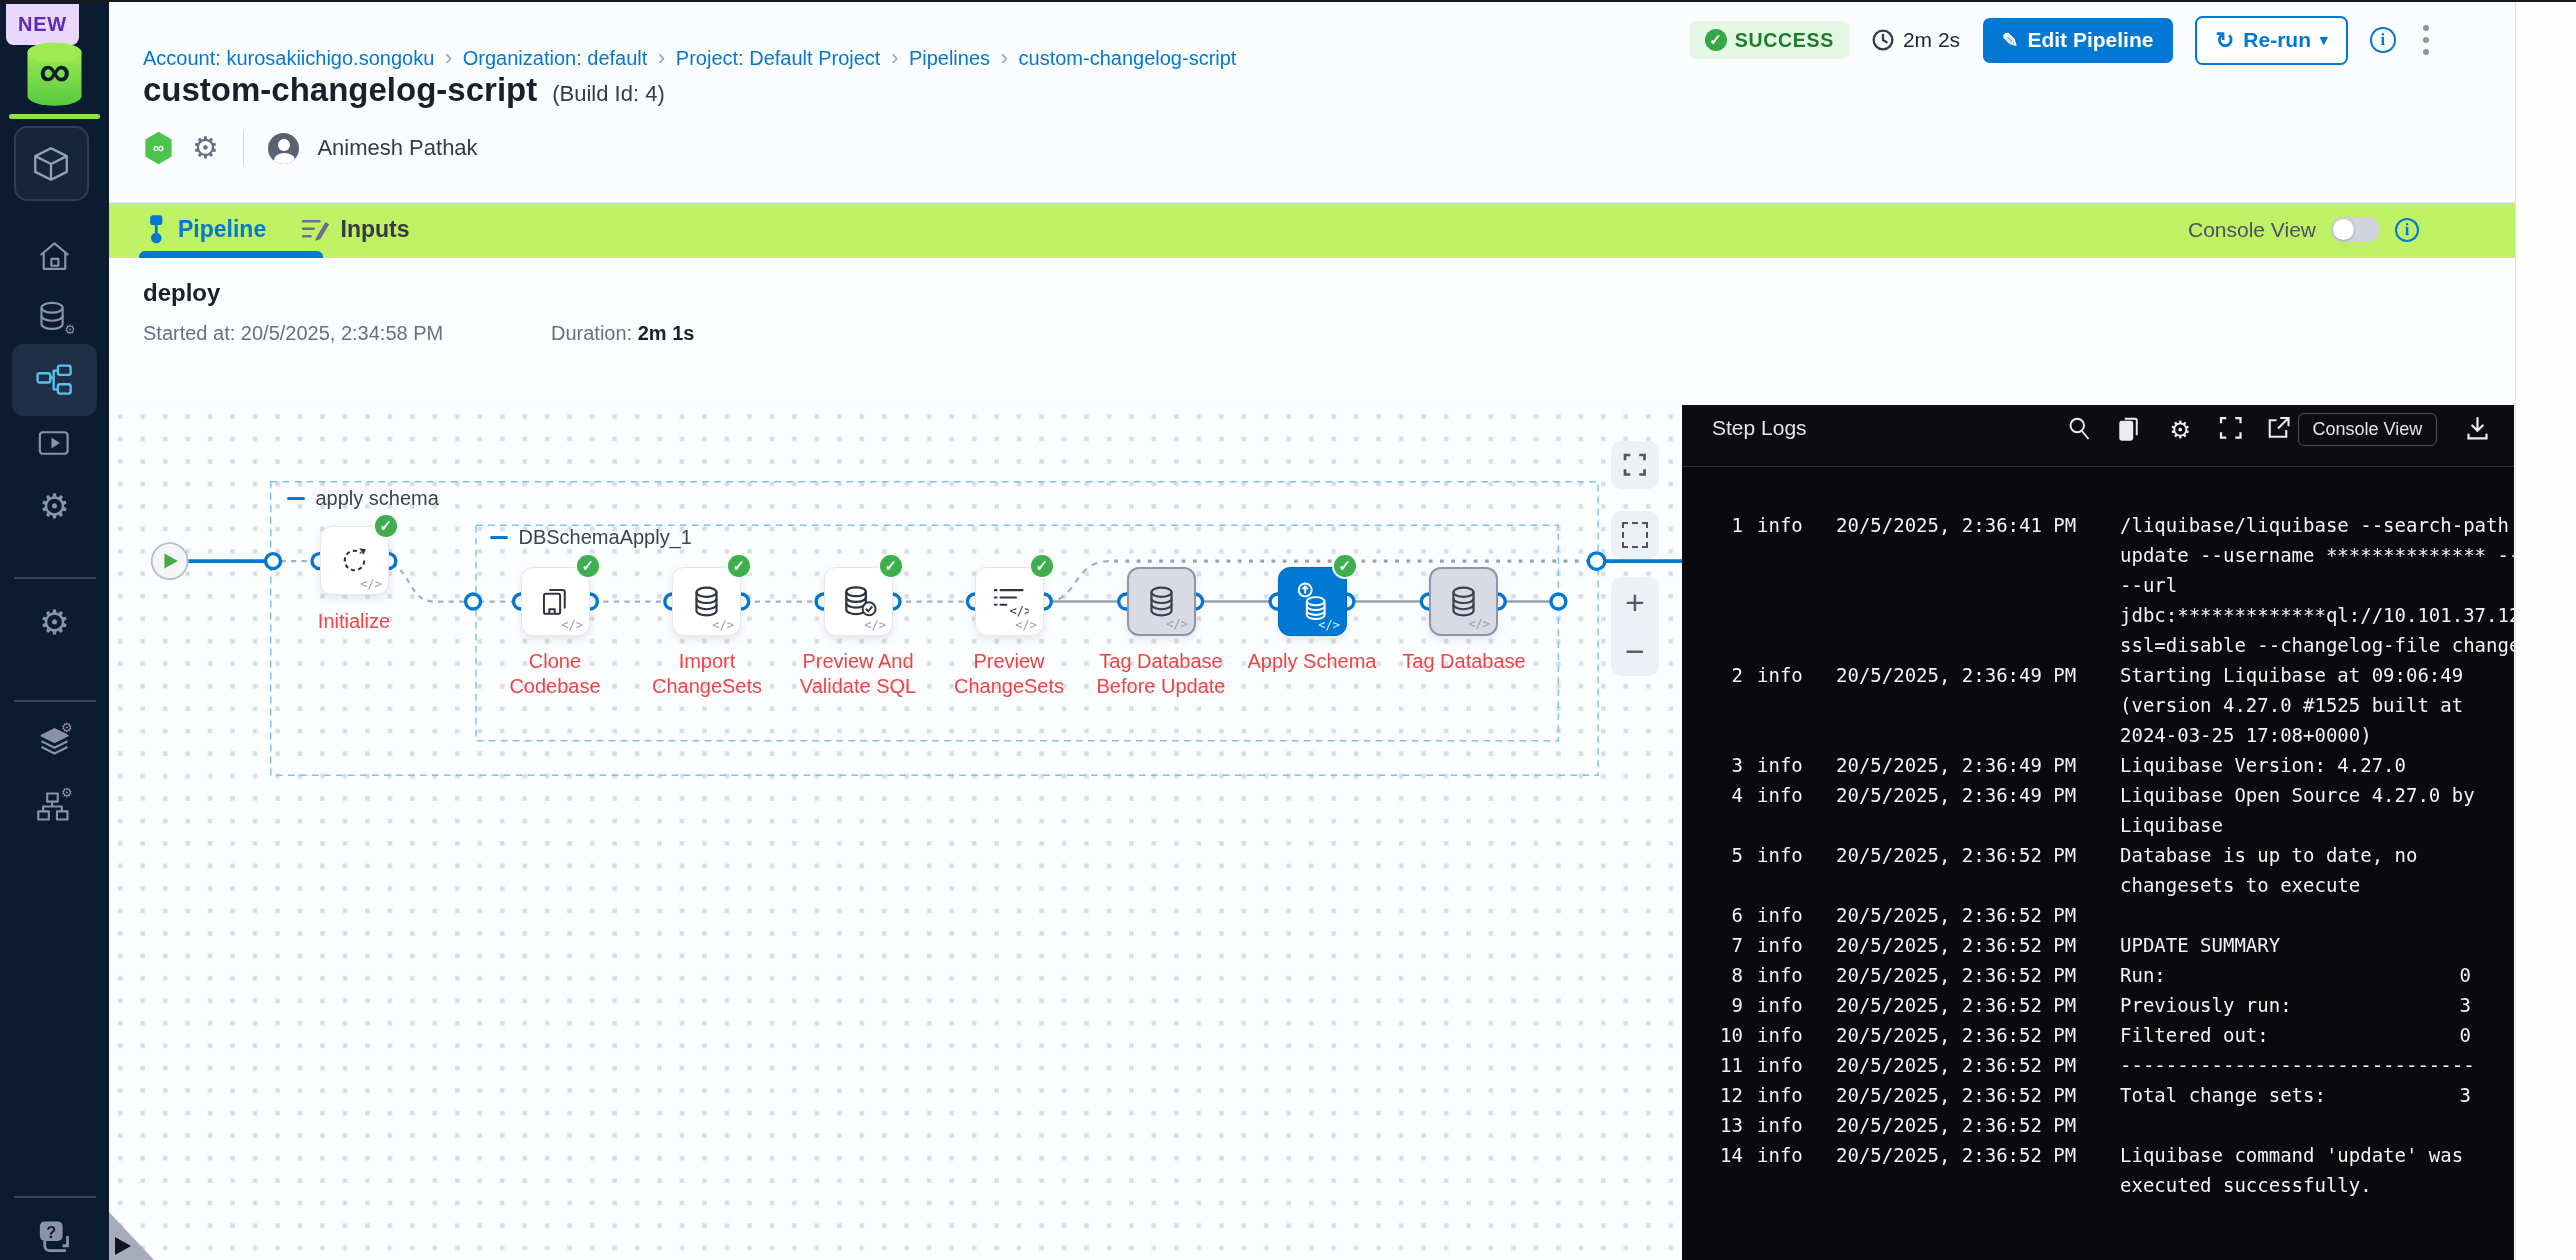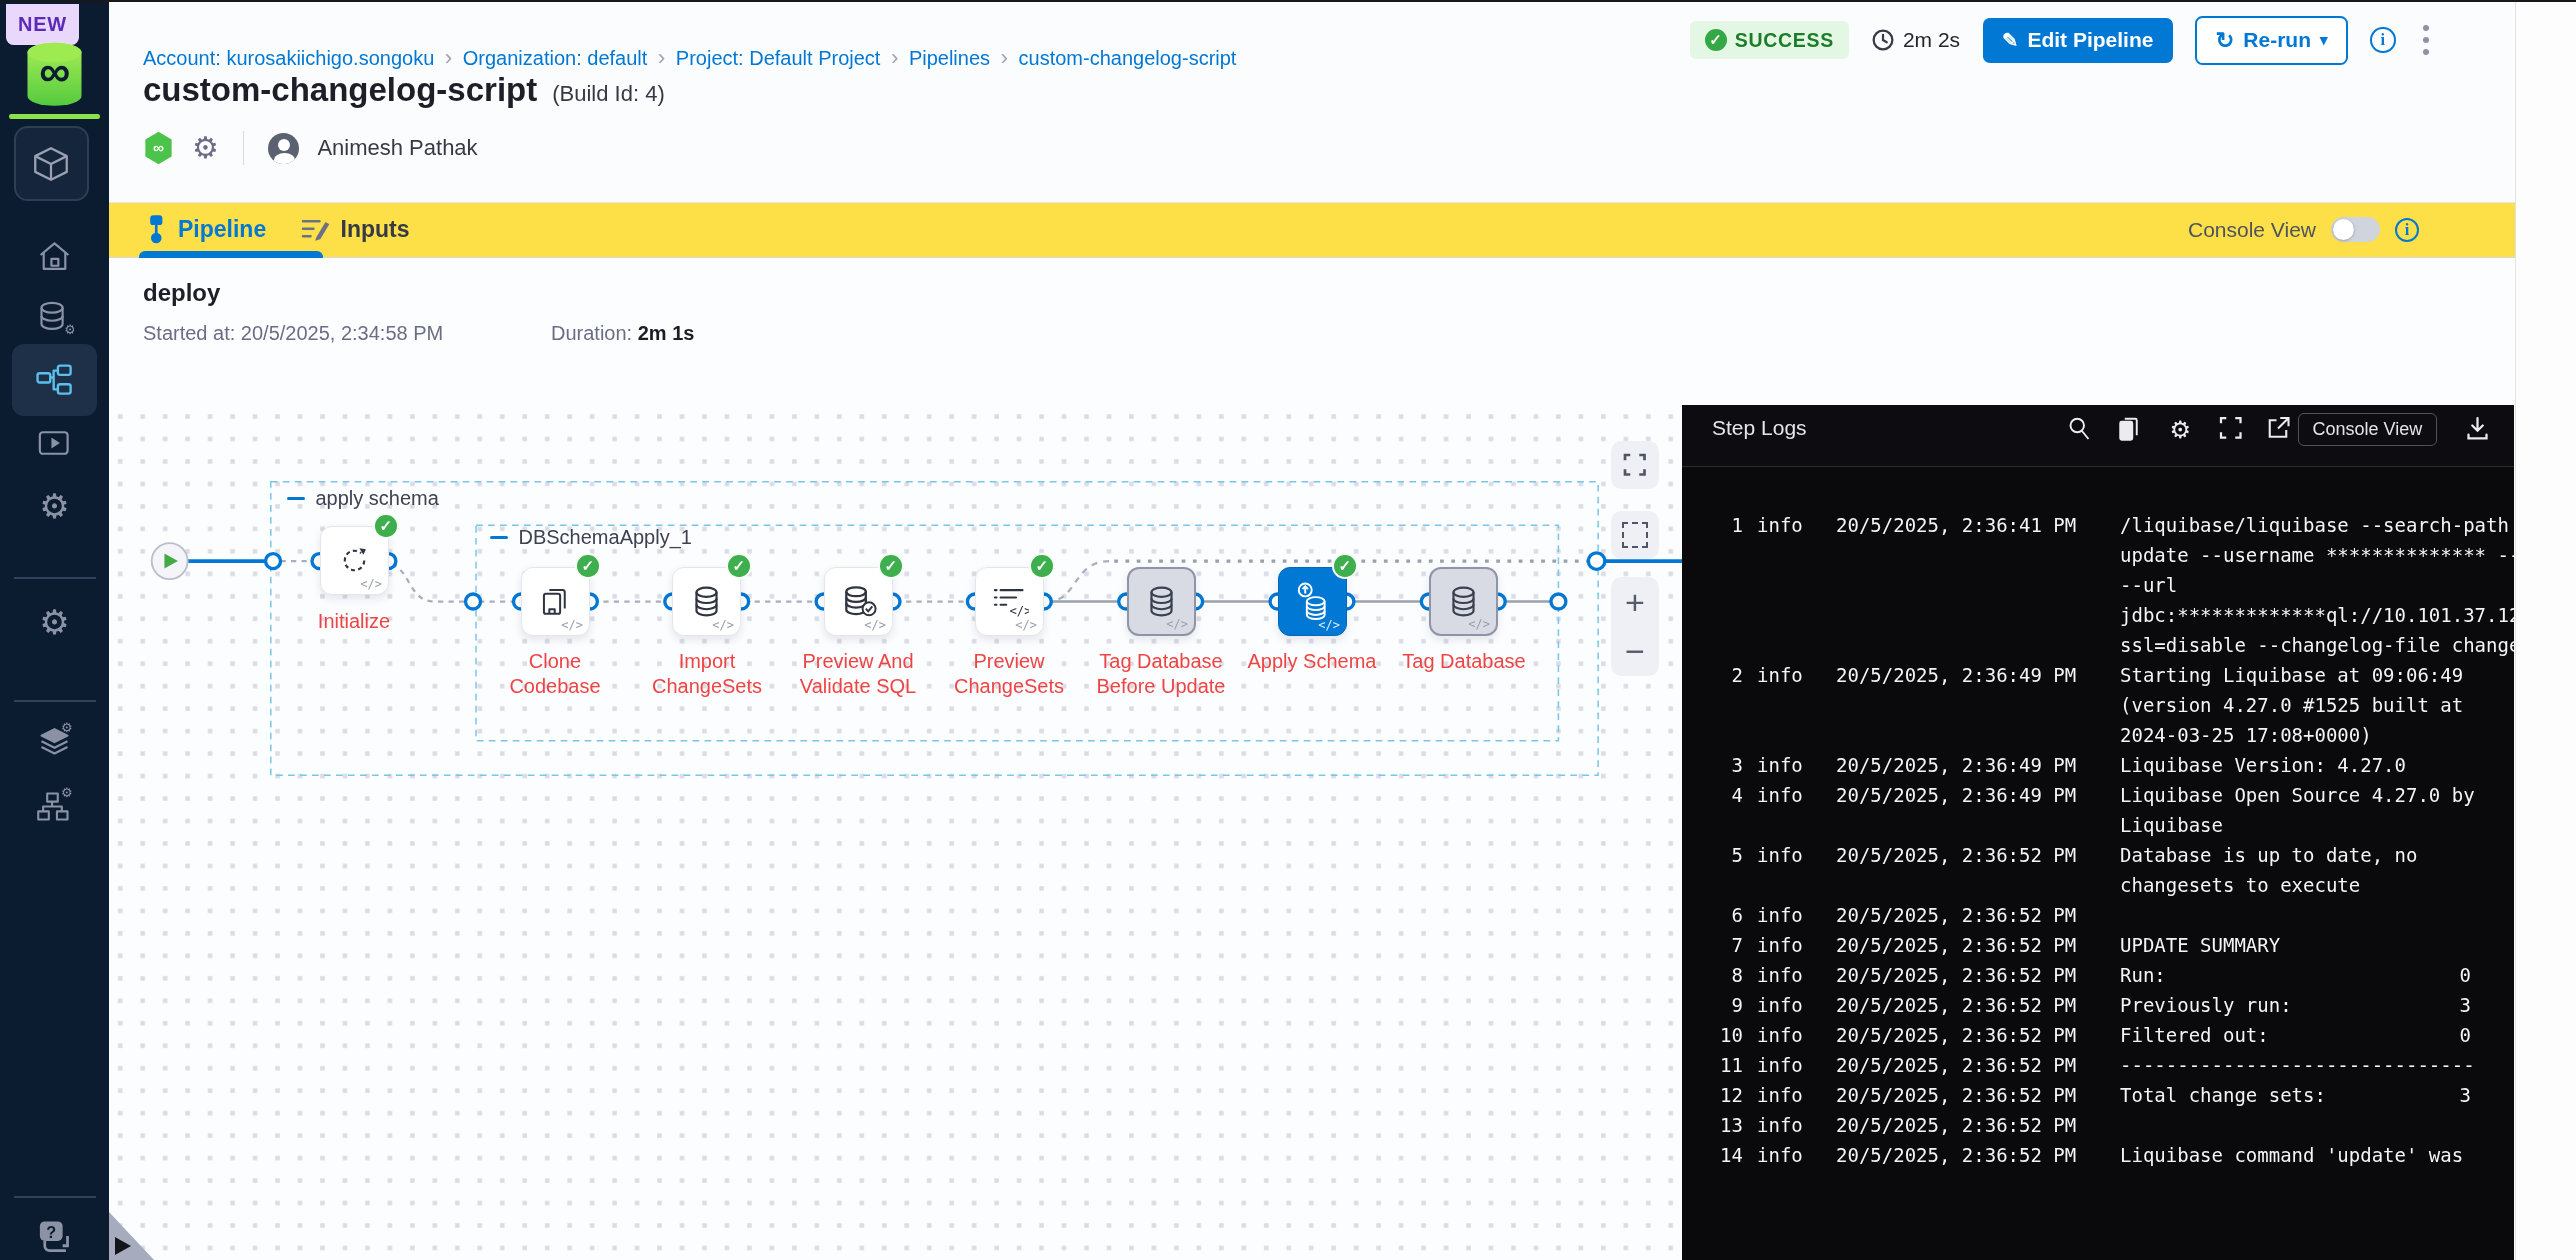--- a/index.html
+++ b/index.html
@@ -44,21 +44,21 @@
   #page-title { font-size:33px; font-weight:bold; color:#1c1f27; }
   #build-id { font-size:22px; color:#383946; }
   #meta-row { position:absolute; left:34px; top:129px; display:flex; align-items:center; gap:18px; }
   .vdiv { width:1.5px; height:34px; background:#d8d9e0; margin:0 6px; }
   .avatar { width:31px; height:31px; border-radius:50%; background:#5b6170; position:relative; overflow:hidden; }
   .avatar::before { content:""; position:absolute; left:9.7px; top:6px; width:12px; height:12px; border-radius:50%; background:#fff; }
   .avatar::after { content:""; position:absolute; left:5.2px; top:20px; width:21px; height:13.5px; border-radius:50% 50% 0 0; background:#fff; }
   #author-name { font-size:22px; color:#383946; }
 
   
-  #tabbar { position:absolute; left:109px; top:202px; width:2406px; height:56px; background:#fde047;
+  #tabbar { position:absolute; left:109px; top:202px; width:2406px; height:56px; background:#bef264;
             border-top:1.5px solid #e7e8ef; border-bottom:1.5px solid #d8d9e0; }
   .tab { position:absolute; top:0; height:53px; display:flex; align-items:center; gap:10.5px; font-size:23px; cursor:pointer; }
   #tab-pipeline { left:36px; color:#0278d5; font-weight:bold; }
   #tab-underline { position:absolute; left:30px; top:48px; width:184px; height:6.7px; background:#0278d5; border-radius:6px 6px 0 0; }
   #tab-inputs { left:191px; color:#383946; font-weight:600; }
   #console-toggle-wrap { position:absolute; right:96px; top:0; height:53px; display:flex; align-items:center; gap:15px; }
   #console-toggle-label { font-size:21px; color:#4f5162; }
   .toggle { width:49px; height:25.5px; border-radius:12.7px; background:#cfd4dd; position:relative; cursor:pointer; }
   .toggle .knob { position:absolute; left:2.2px; top:2.2px; width:21px; height:21px; border-radius:50%; background:#fff;
                   box-shadow:0 0.7px 3px rgba(0,0,0,.3); }
@@ -562,17 +562,18 @@
       <div class="log-row"><span class="log-msg">changesets to execute</span></div>
       <div class="log-row"><span class="log-num">6</span><span class="log-level">info</span><span class="log-time">20/5/2025, 2:36:52 PM</span><span class="log-msg"></span></div>
       <div class="log-row"><span class="log-num">7</span><span class="log-level">info</span><span class="log-time">20/5/2025, 2:36:52 PM</span><span class="log-msg">UPDATE SUMMARY</span></div>
       <div class="log-row"><span class="log-num">8</span><span class="log-level">info</span><span class="log-time">20/5/2025, 2:36:52 PM</span><span class="log-msg">Run:</span><span class="log-val">0</span></div>
       <div class="log-row"><span class="log-num">9</span><span class="log-level">info</span><span class="log-time">20/5/2025, 2:36:52 PM</span><span class="log-msg">Previously run:</span><span class="log-val">3</span></div>
       <div class="log-row"><span class="log-num">10</span><span class="log-level">info</span><span class="log-time">20/5/2025, 2:36:52 PM</span><span class="log-msg">Filtered out:</span><span class="log-val">0</span></div>
       <div class="log-row"><span class="log-num">11</span><span class="log-level">info</span><span class="log-time">20/5/2025, 2:36:52 PM</span><span class="log-msg">-------------------------------</span></div>
       <div class="log-row"><span class="log-num">12</span><span class="log-level">info</span><span class="log-time">20/5/2025, 2:36:52 PM</span><span class="log-msg">Total change sets:</span><span class="log-val">3</span></div>
       <div class="log-row"><span class="log-num">13</span><span class="log-level">info</span><span class="log-time">20/5/2025, 2:36:52 PM</span><span class="log-msg"></span></div>
       <div class="log-row"><span class="log-num">14</span><span class="log-level">info</span><span class="log-time">20/5/2025, 2:36:52 PM</span><span class="log-msg">Liquibase command 'update' was</span></div>
+      <div class="log-row"><span class="log-msg">executed successfully.</span></div>
     </div>
 </div>
 
 <div id="right-gutter"></div>
 
 
 </body></html>

